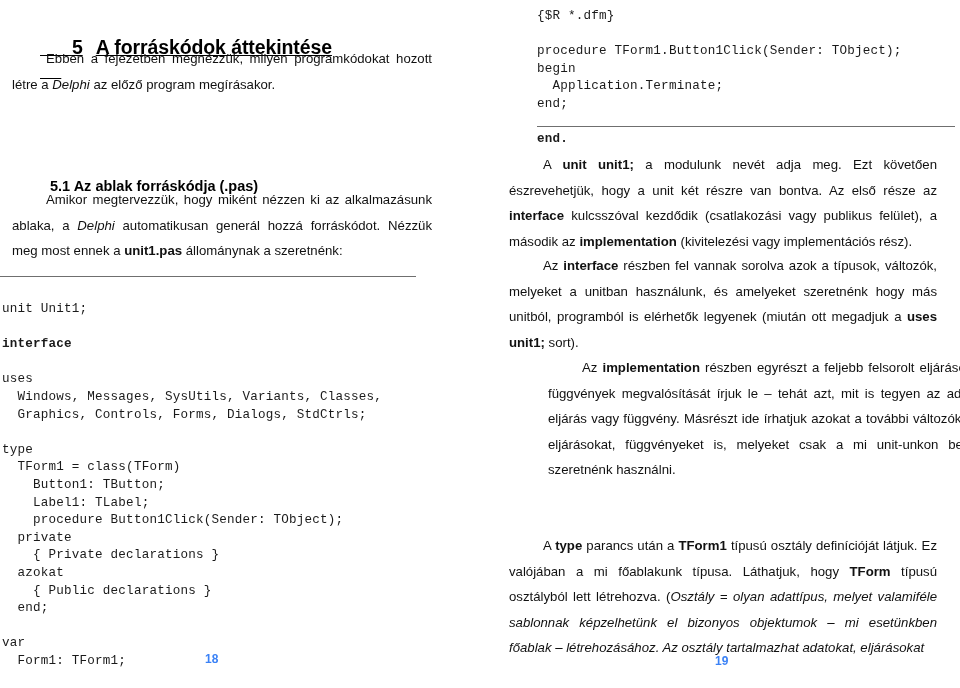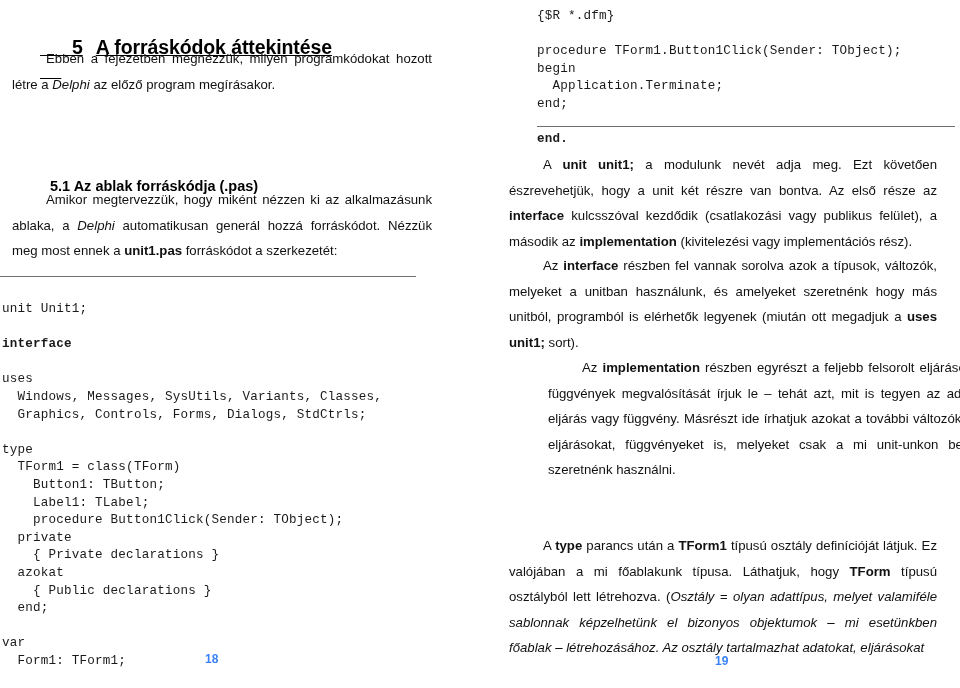--- a/index.html
+++ b/index.html
@@ -115,21 +115,21 @@
   <div class="page page-left">
 
     <h1 class="h1" id="l-h1">
       <span class="num">5</span><span>A forráskódok áttekintése</span>
     </h1>
 
     <p class="para indent" id="l-p1"><span>Ebben a fejezetben megnézzük, milyen programkódokat hozott létre a </span><i>Delphi</i><span> az előző program megírásakor.</span></p>
 
     <h2 class="h2" id="l-h2">5.1 Az ablak forráskódja (.pas)</h2>
 
-    <p class="para indent" id="l-p2"><span>Amikor megtervezzük, hogy miként nézzen ki az alkalmazásunk ablaka, a </span><i>Delphi</i><span> automatikusan generál hozzá forráskódot. Nézzük meg most ennek a </span><b>unit1.pas</b><span> forráskódot a szerkezetét:</span></p>
+    <p class="para indent" id="l-p2"><span>Amikor megtervezzük, hogy miként nézzen ki az alkalmazásunk ablaka, a </span><i>Delphi</i><span> automatikusan generál hozzá forráskódot. Nézzük meg most ennek a </span><b>unit1.pas</b><span> állománynak a szeretnénk:</span></p>
 
     <hr class="rule" id="l-rule">
 
     <pre class="code" id="l-code"><span>unit Unit1;</span>
 <span></span>
 <b>interface</b>
 <span></span>
 <span>uses</span>
 <span>  Windows, Messages, SysUtils, Variants, Classes,</span>
 <span>  Graphics, Controls, Forms, Dialogs, StdCtrls;</span>

